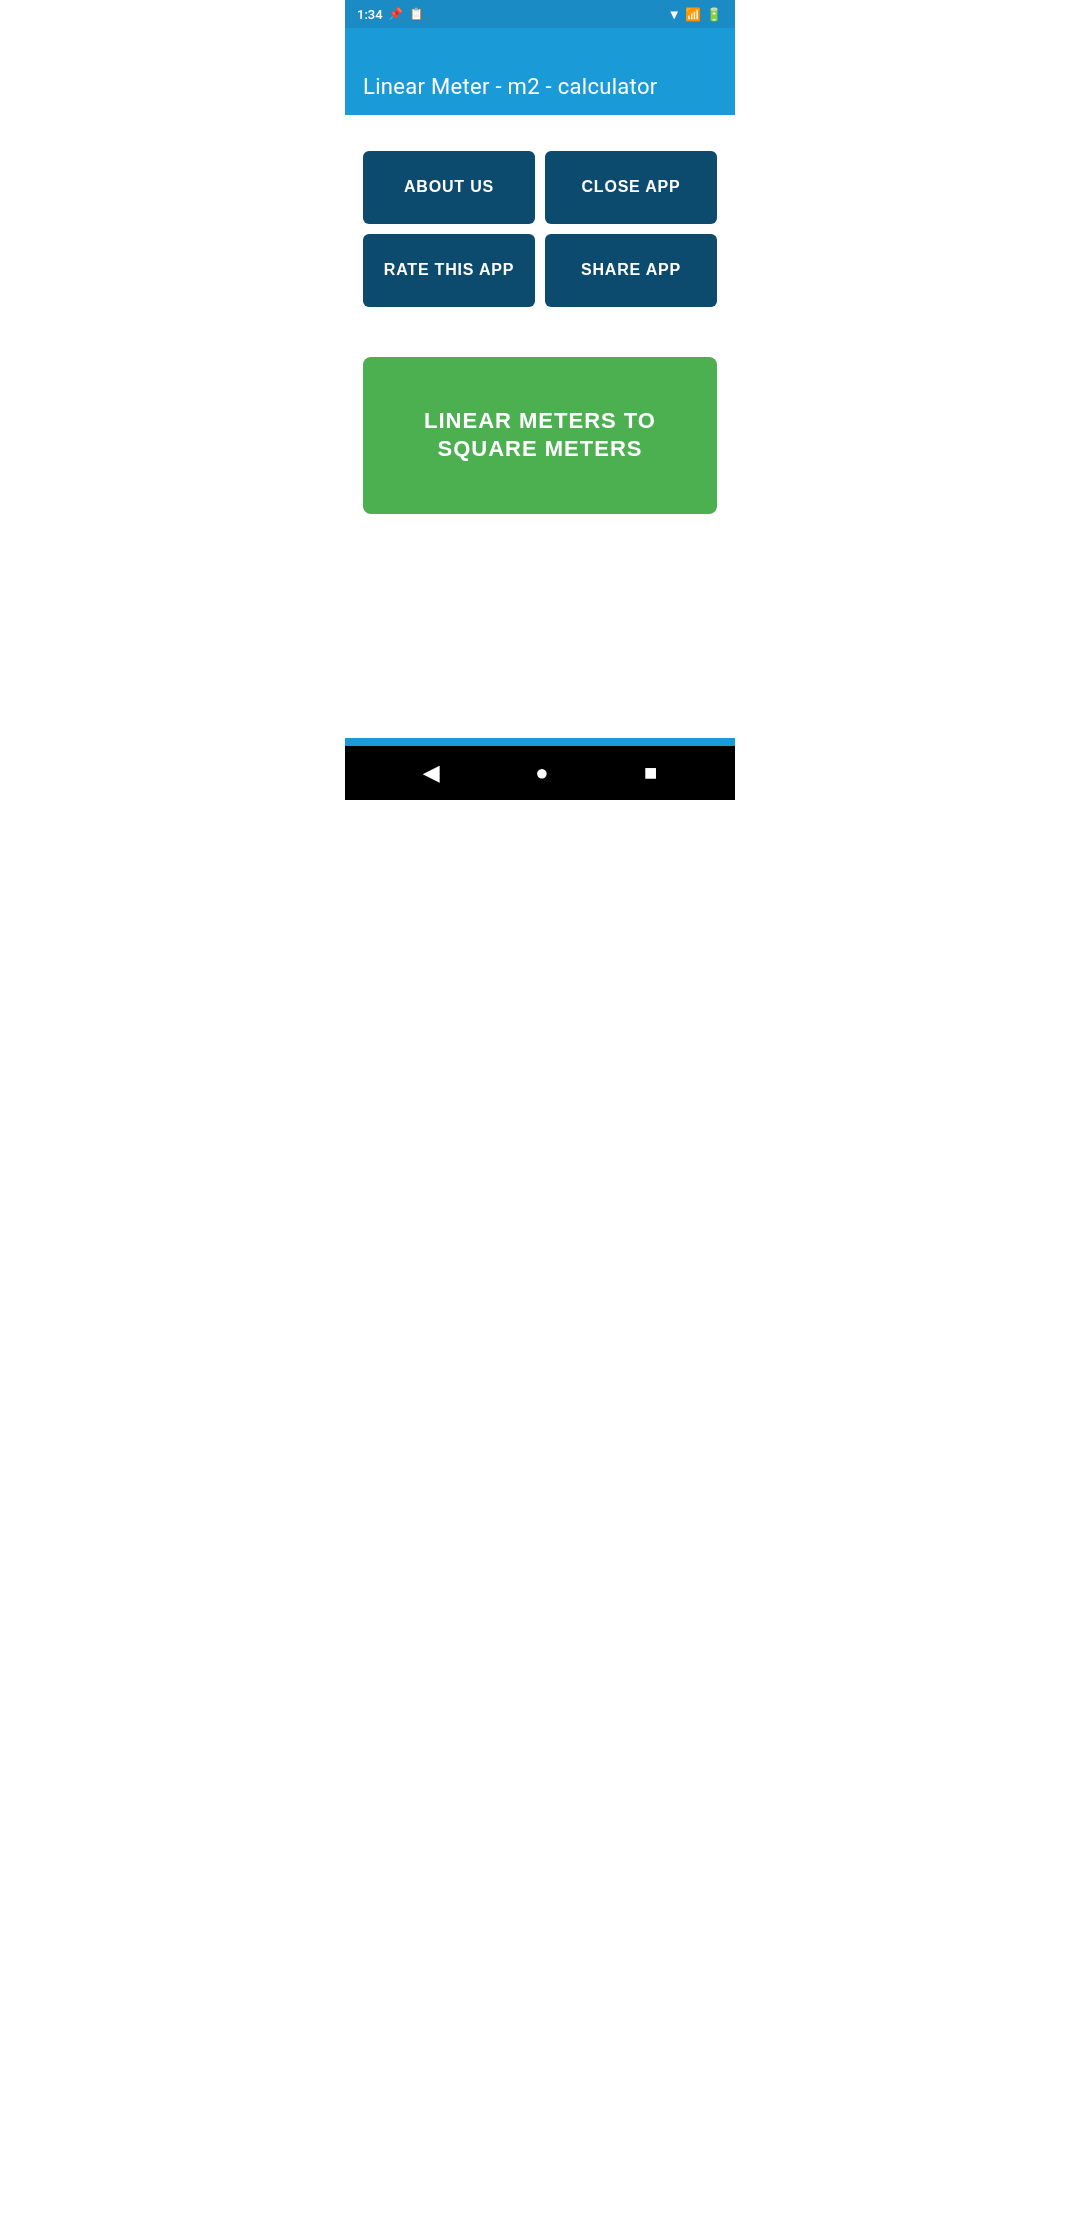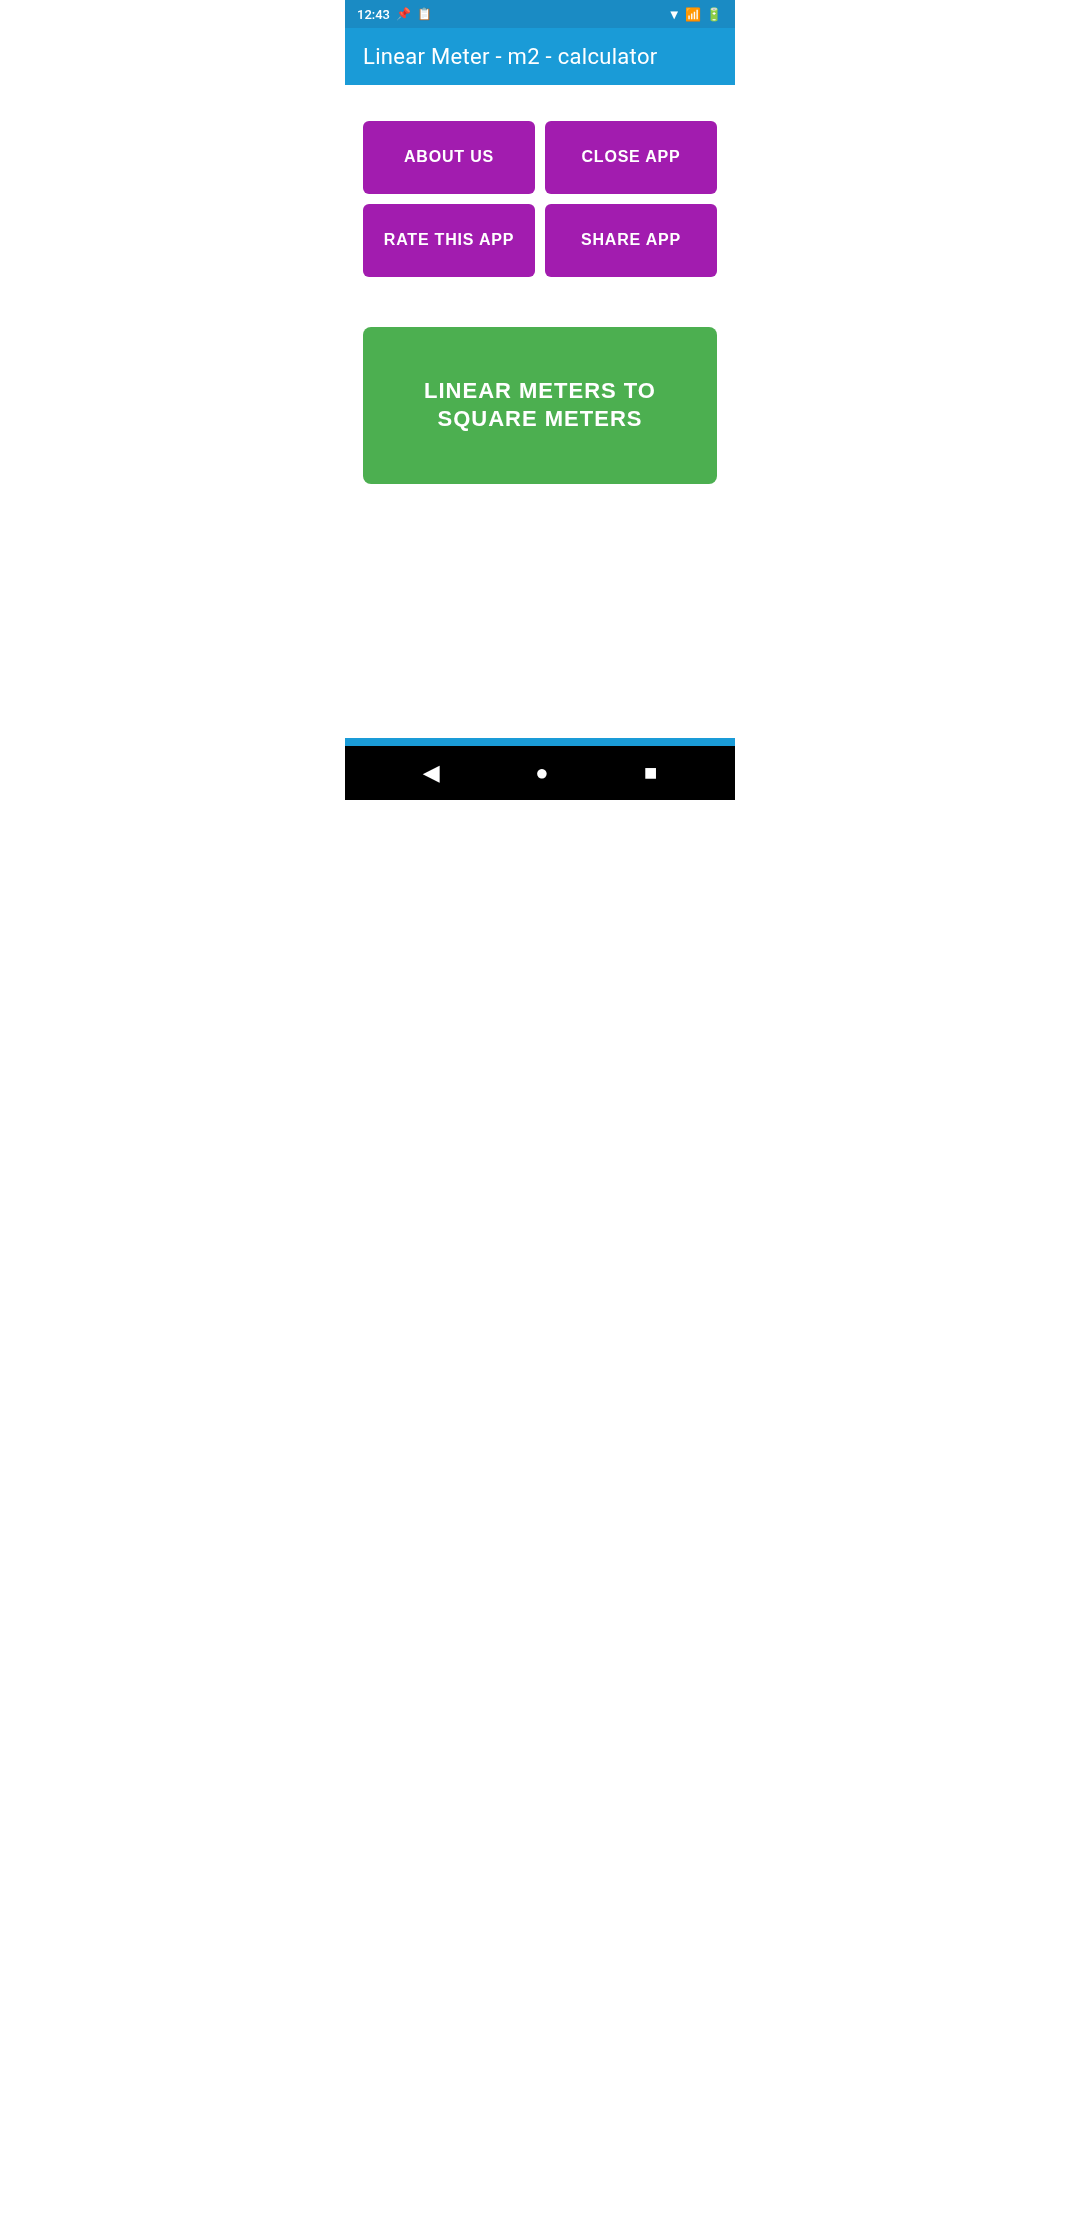--- a/index.html
+++ b/index.html
@@ -50,41 +50,42 @@
       padding: 16px 18px;
       display: flex;
       align-items: center;
     }
 
     .app-title {
       color: white;
       font-size: 22px;
       font-weight: 400;
       letter-spacing: 0.3px;
+      margin-top: 30px;
     }
 
     
     .main-content {
       flex: 1;
       padding: 36px 18px 20px 18px;
       display: flex;
       flex-direction: column;
       gap: 0;
     }
 
     
     .button-grid {
       display: grid;
       grid-template-columns: 1fr 1fr;
       gap: 10px;
       margin-bottom: 50px;
     }
 
     .btn-blue {
-      background: #a21caf;
+      background: #0c4a6e;
       color: white;
       border: none;
       border-radius: 6px;
       padding: 26px 12px;
       font-size: 16px;
       font-weight: 700;
       letter-spacing: 0.8px;
       text-transform: uppercase;
       cursor: pointer;
       text-align: center;
@@ -134,21 +135,21 @@
       height: 8px;
       background: #1a9bd7;
       margin-top: auto;
     }
   </style>
 </head>
 <body>
 
 <div class="status-bar">
   <div class="status-left">
-    <span>12:43</span>
+    <span>1:34</span>
     <span style="font-size:12px;">📌</span>
     <span style="font-size:12px;">📋</span>
   </div>
   <div class="status-right">
     <span>▼</span>
     <span>📶</span>
     <span>🔋</span>
   </div>
 </div>
 

